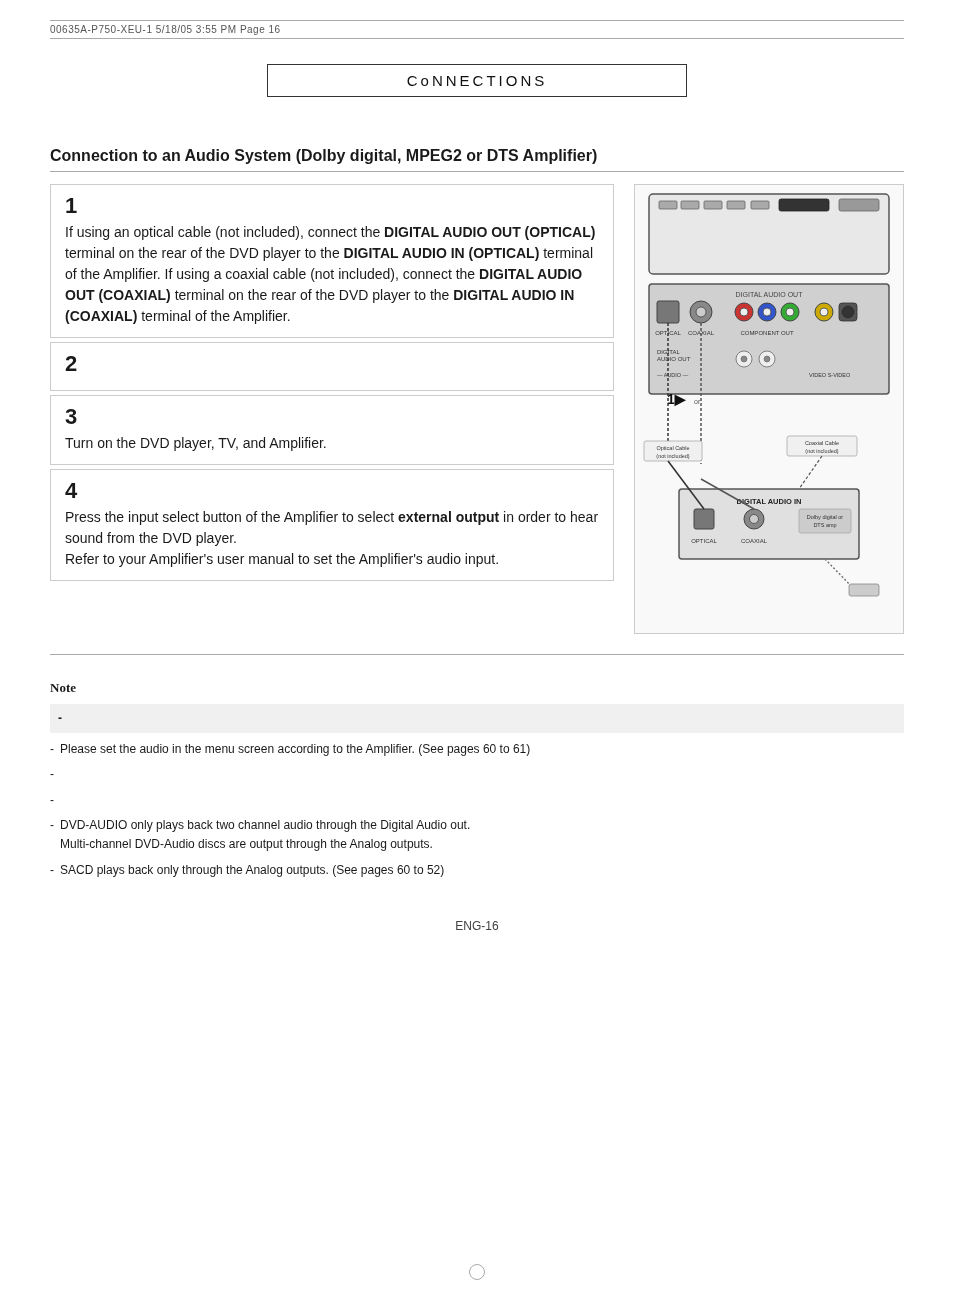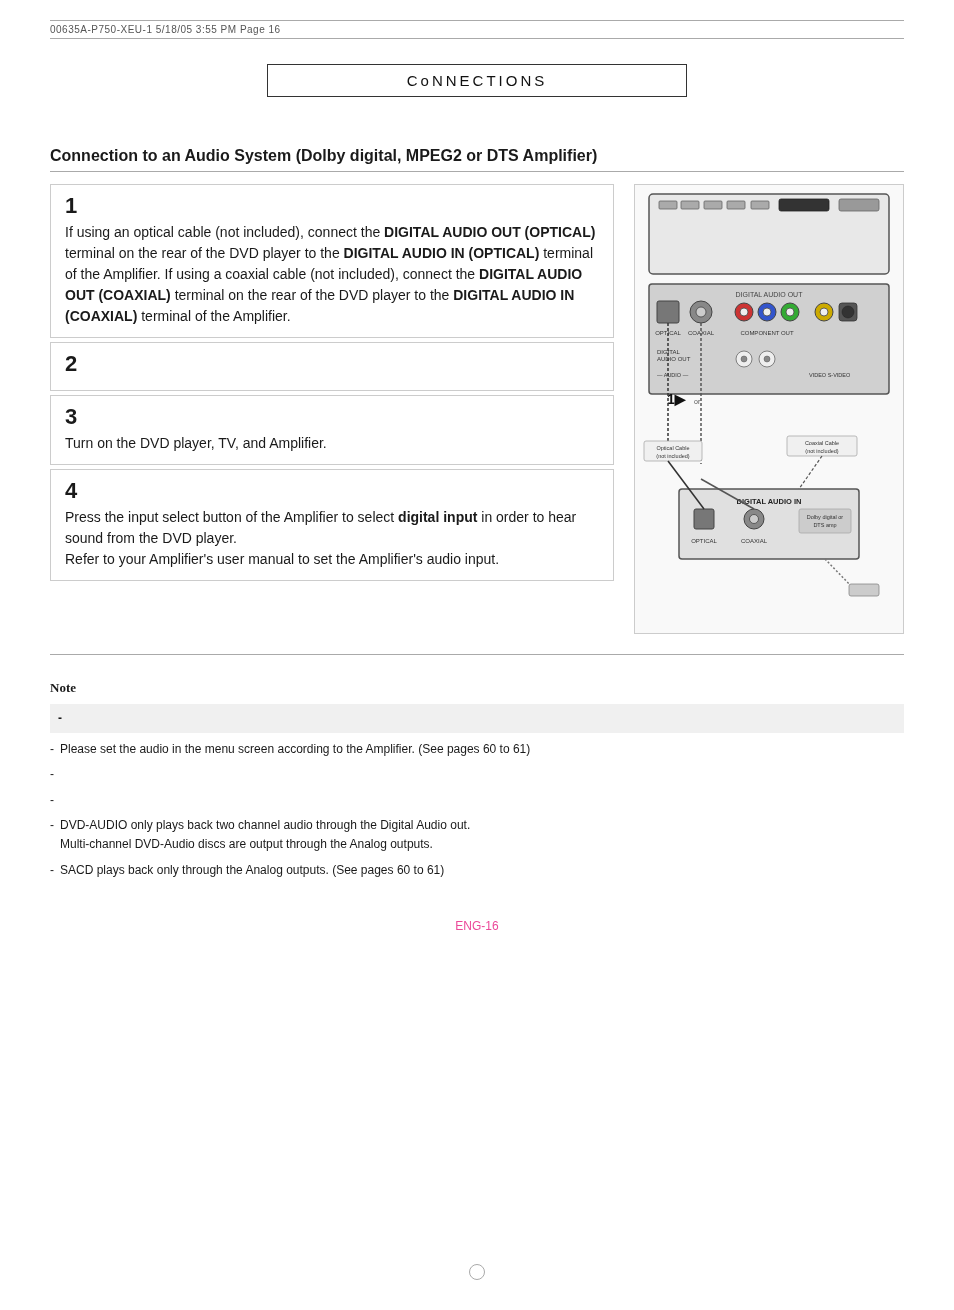--- a/index.html
+++ b/index.html
@@ -148,21 +148,21 @@
 
     .note-item.highlight .dash {
       font-weight: bold;
     }
 
     
     .page-footer {
       text-align: center;
       margin-top: 40px;
       font-size: 12px;
-      color: #ec4899;
+      color: #404040;
     }
 
     .divider-line {
       border: none;
       border-top: 1px solid #aaa;
       margin: 4px 0 20px 0;
     }
 
     .punch-mark {
       position: absolute;
@@ -210,21 +210,21 @@
       <div class="step-box">
         <div class="step-number">3</div>
         <div class="step-text">
           Turn on the DVD player, TV, and Amplifier.
         </div>
       </div>
 
       <div class="step-box">
         <div class="step-number">4</div>
         <div class="step-text">
-          Press the input select button of the Amplifier to select <b>digital input</b> in order to hear sound from the DVD player.<br>
+          Press the input select button of the Amplifier to select <b>external output</b> in order to hear sound from the DVD player.<br>
           Refer to your Amplifier's user manual to set the Amplifier's audio input.
         </div>
       </div>
 
     </div>
 
     <div class="diagram-col">
       <div class="diagram-area">
 
         <svg viewBox="0 0 260 440" width="260" height="440" xmlns="http://www.w3.org/2000/svg">
@@ -338,21 +338,21 @@
       <span class="dash">-</span>
     </div>
 
     <div class="note-item">
       <span class="dash">-</span>
       <span>DVD-AUDIO only plays back two channel audio through the Digital Audio out.<br>Multi-channel DVD-Audio discs are output through the Analog outputs.</span>
     </div>
 
     <div class="note-item">
       <span class="dash">-</span>
-      <span>SACD plays back only through the Analog outputs. (See pages 60 to 61)</span>
+      <span>SACD plays back only through the Analog outputs. (See pages 60 to 52)</span>
     </div>
   </div>
 
   <div class="page-footer">
     <span>ENG-16</span>
   </div>
 
   <div class="punch-mark"></div>
 </div>
 

